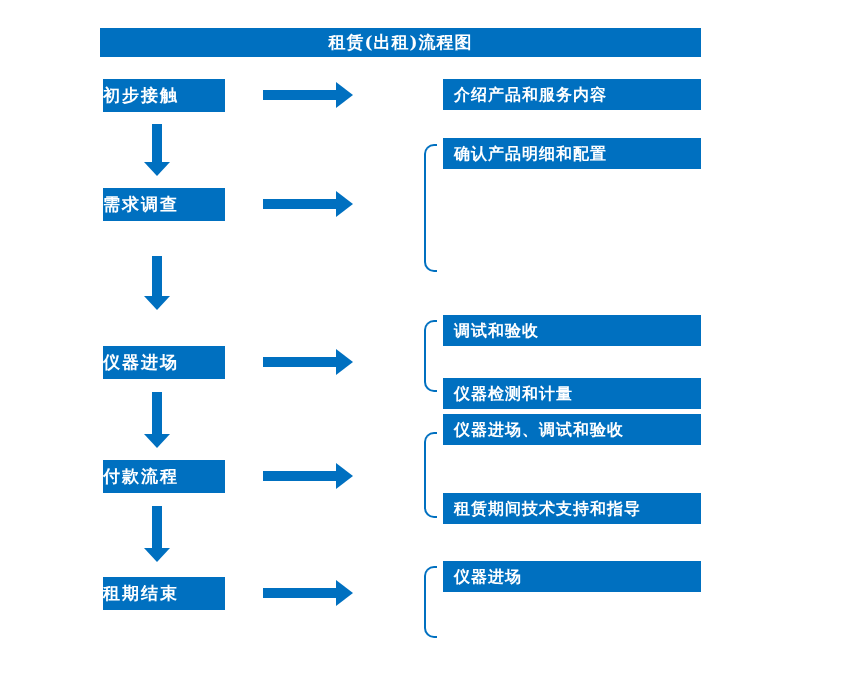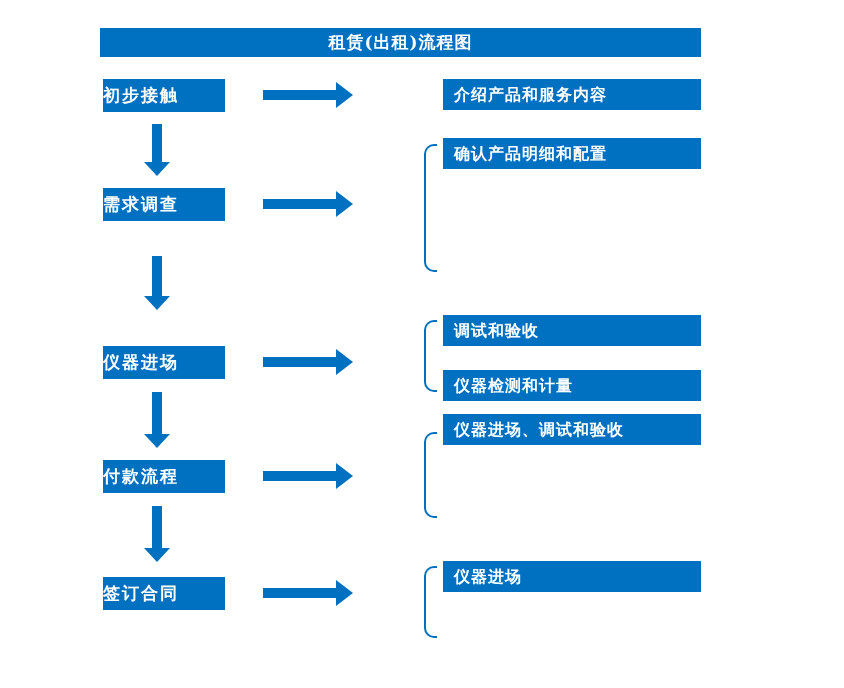--- a/index.html
+++ b/index.html
@@ -93,21 +93,21 @@
 <body>
 
 <div class="canvas">
 
   <div class="title-bar">租赁(出租)流程图</div>
 
   <div class="step-box" style="top:79px">初步接触</div>
   <div class="step-box" style="top:188px">需求调查</div>
   <div class="step-box" style="top:346px">仪器进场</div>
   <div class="step-box" style="top:460px">付款流程</div>
-  <div class="step-box" style="top:577px">签订合同</div>
+  <div class="step-box" style="top:577px">租期结束</div>
 
   <div class="v-arrow" style="top:124px;height:52px">
     <div class="shaft"></div>
     <div class="head"></div>
   </div>
   <div class="v-arrow" style="top:256px;height:54px">
     <div class="shaft"></div>
     <div class="head"></div>
   </div>
   <div class="v-arrow" style="top:392px;height:56px">
@@ -143,19 +143,20 @@
   <div class="bracket" style="top:144px;height:128px"></div>
   <div class="bracket" style="top:320px;height:72px"></div>
   <div class="bracket" style="top:432px;height:86px"></div>
   <div class="bracket" style="top:566px;height:72px"></div>
 
   <div class="out-box" style="top:79px">介绍产品和服务内容</div>
 
   <div class="out-box" style="top:138px">确认产品明细和配置</div>
 
   <div class="out-box" style="top:315px">调试和验收</div>
-  <div class="out-box" style="top:370px">仪器检测和计量</div>
+  <div class="out-box" style="top:378px">仪器检测和计量</div>
 
   <div class="out-box" style="top:414px">仪器进场、调试和验收</div>
+  <div class="out-box" style="top:493px">租赁期间技术支持和指导</div>
 
   <div class="out-box" style="top:561px">仪器进场</div>
 
 </div>
 
 </body></html>

